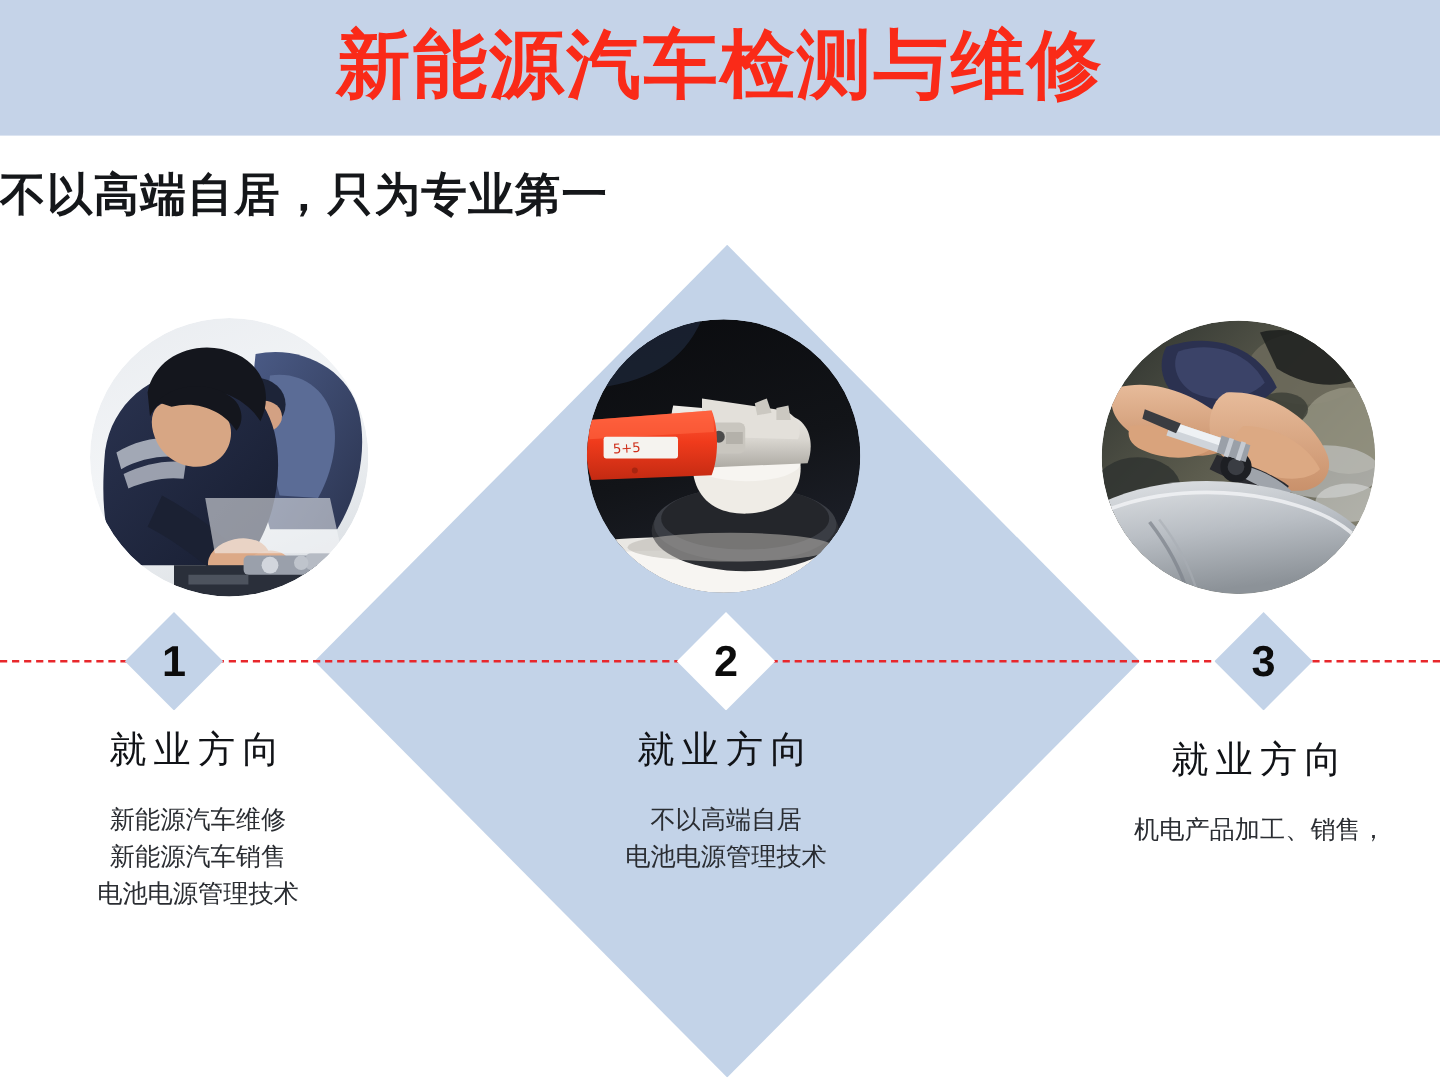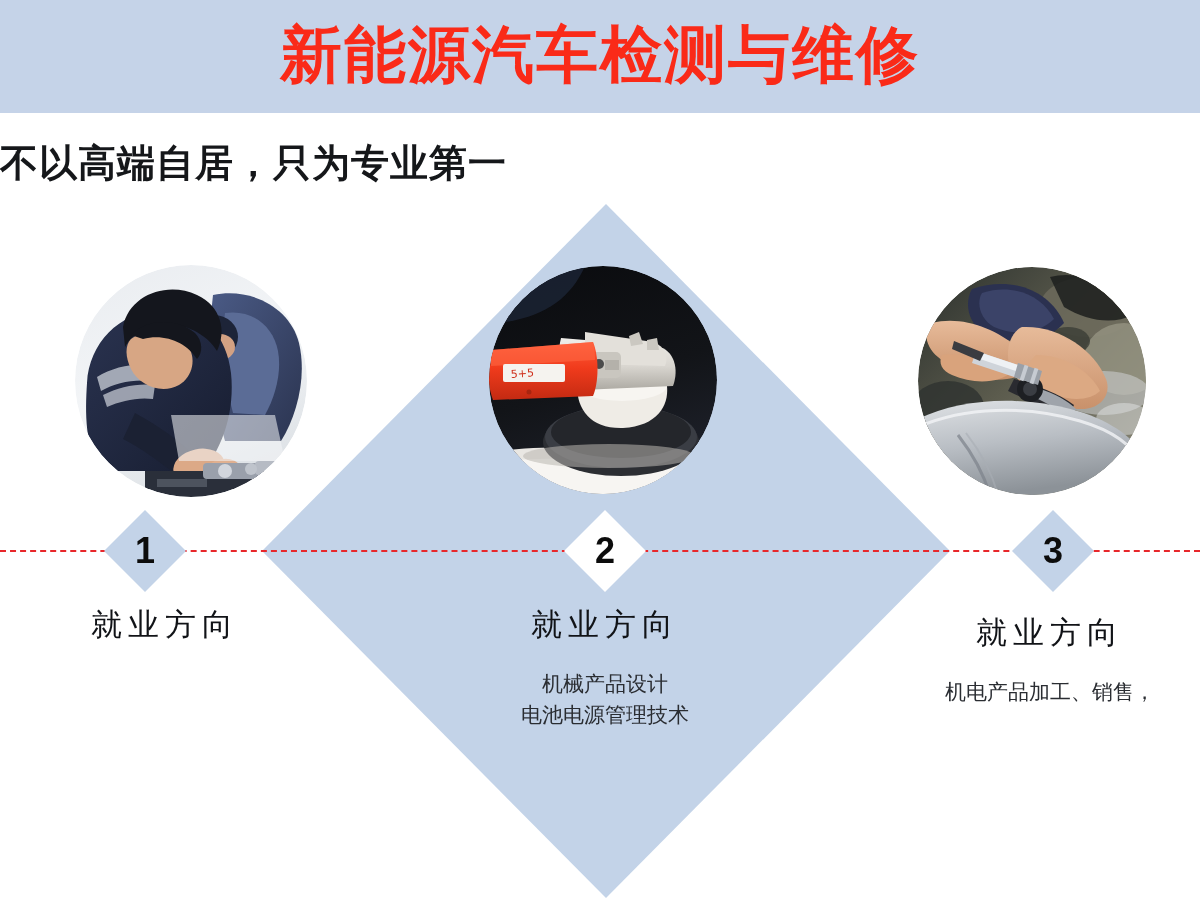--- a/index.html
+++ b/index.html
@@ -358,26 +358,31 @@
     <div class="shape"></div>
     <div class="num">2</div>
   </div>
   <div class="badge blue" id="badge-3">
     <div class="shape"></div>
     <div class="num">3</div>
   </div>
 
   <div class="col" id="col-1">
     <div class="col-heading">就业方向</div>
+    <div class="col-lines">
+      <div>新能源汽车维修</div>
+      <div>新能源汽车销售</div>
+      <div>电池电源管理技术</div>
+    </div>
   </div>
 
   <div class="col" id="col-2">
     <div class="col-heading">就业方向</div>
     <div class="col-lines">
-      <div>机械产品设计</div>
+      <div>不以高端自居</div>
       <div>电池电源管理技术</div>
     </div>
   </div>
 
   <div class="col" id="col-3">
     <div class="col-heading">就业方向</div>
     <div class="col-lines">
       <div>机电产品加工、销售，</div>
     </div>
   </div>

